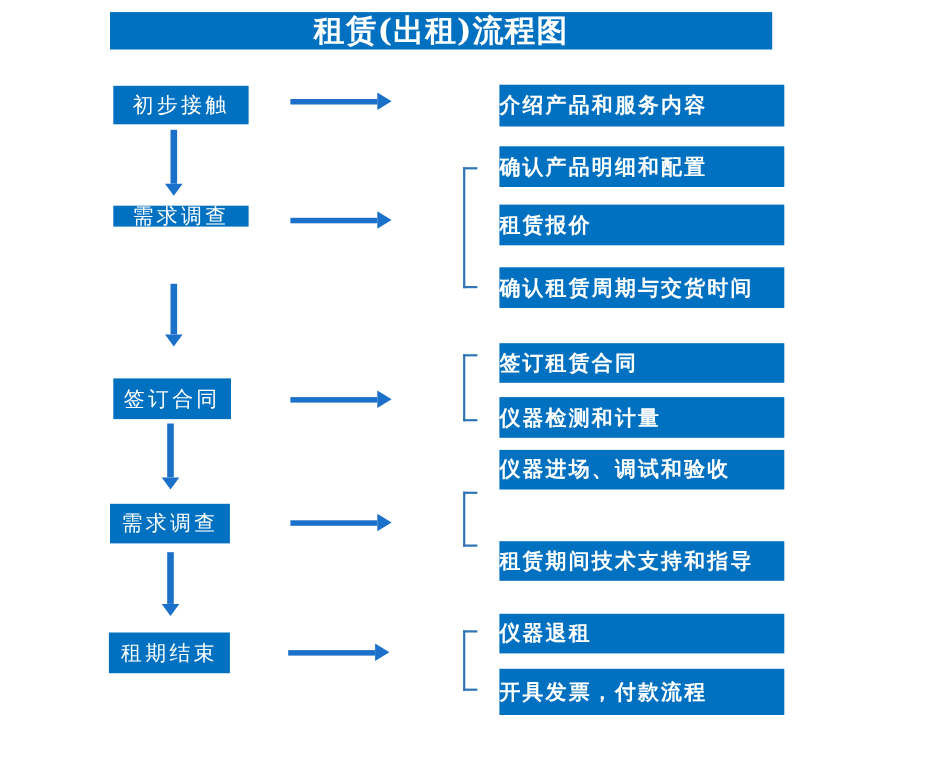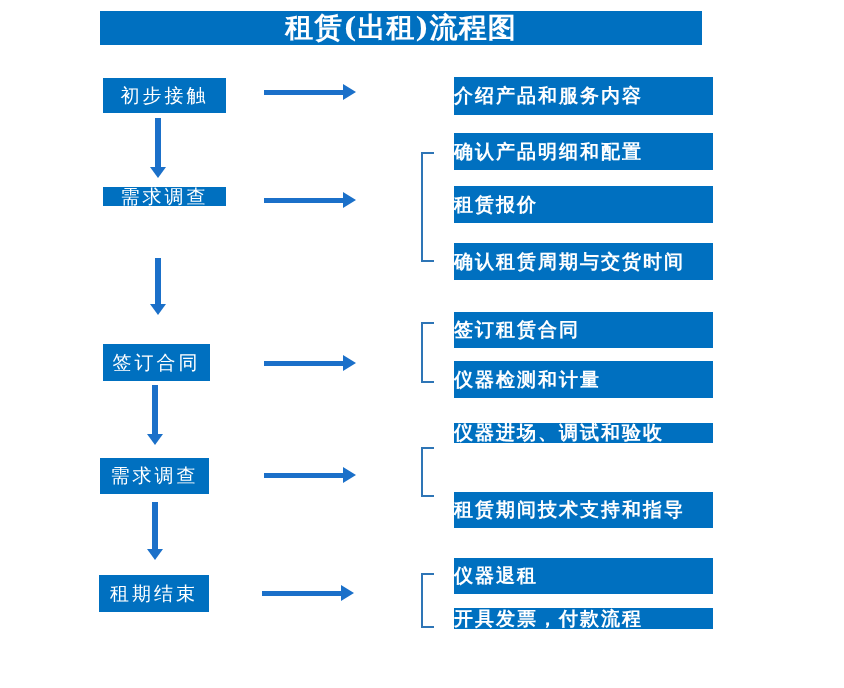--- a/index.html
+++ b/index.html
@@ -123,26 +123,26 @@
   </div>
   <div class="detail-box" style="top:243px;height:37px">
     <span>确认租赁周期与交货时间</span>
   </div>
   <div class="detail-box" style="top:312px;height:36px">
     <span>签订租赁合同</span>
   </div>
   <div class="detail-box" style="top:361px;height:37px">
     <span>仪器检测和计量</span>
   </div>
-  <div class="detail-box" style="top:423px;height:20px">
+  <div class="detail-box" style="top:409px;height:36px">
     <span>仪器进场、调试和验收</span>
   </div>
   <div class="detail-box" style="top:492px;height:36px">
     <span>租赁期间技术支持和指导</span>
   </div>
   <div class="detail-box" style="top:558px;height:36px">
     <span>仪器退租</span>
   </div>
-  <div class="detail-box" style="top:608px;height:21px">
+  <div class="detail-box" style="top:608px;height:42px">
     <span>开具发票，付款流程</span>
   </div>
 
 </div>
 
 </body></html>

